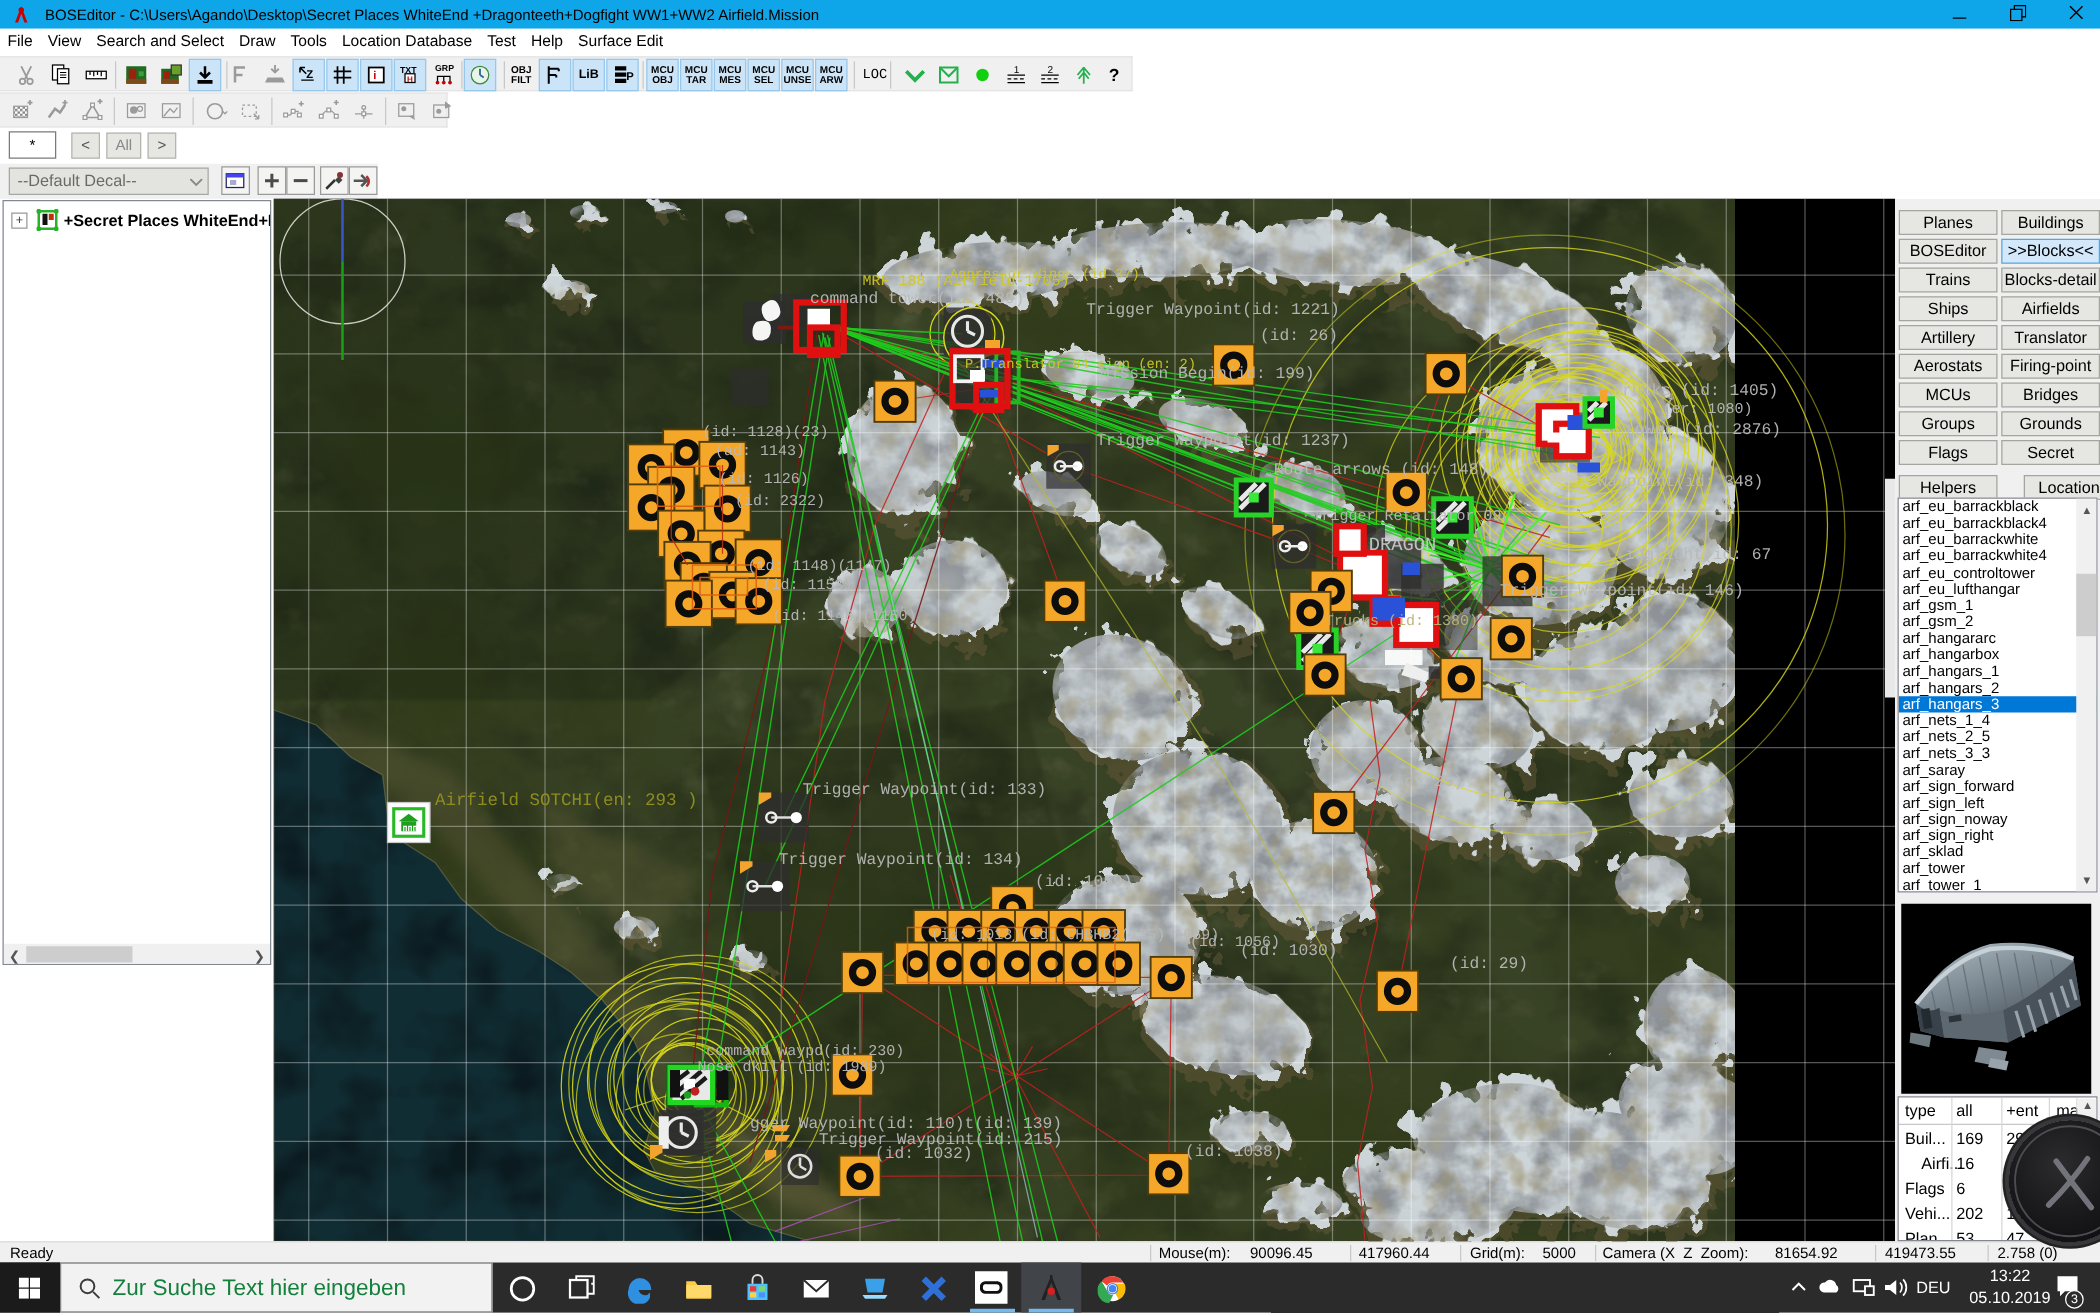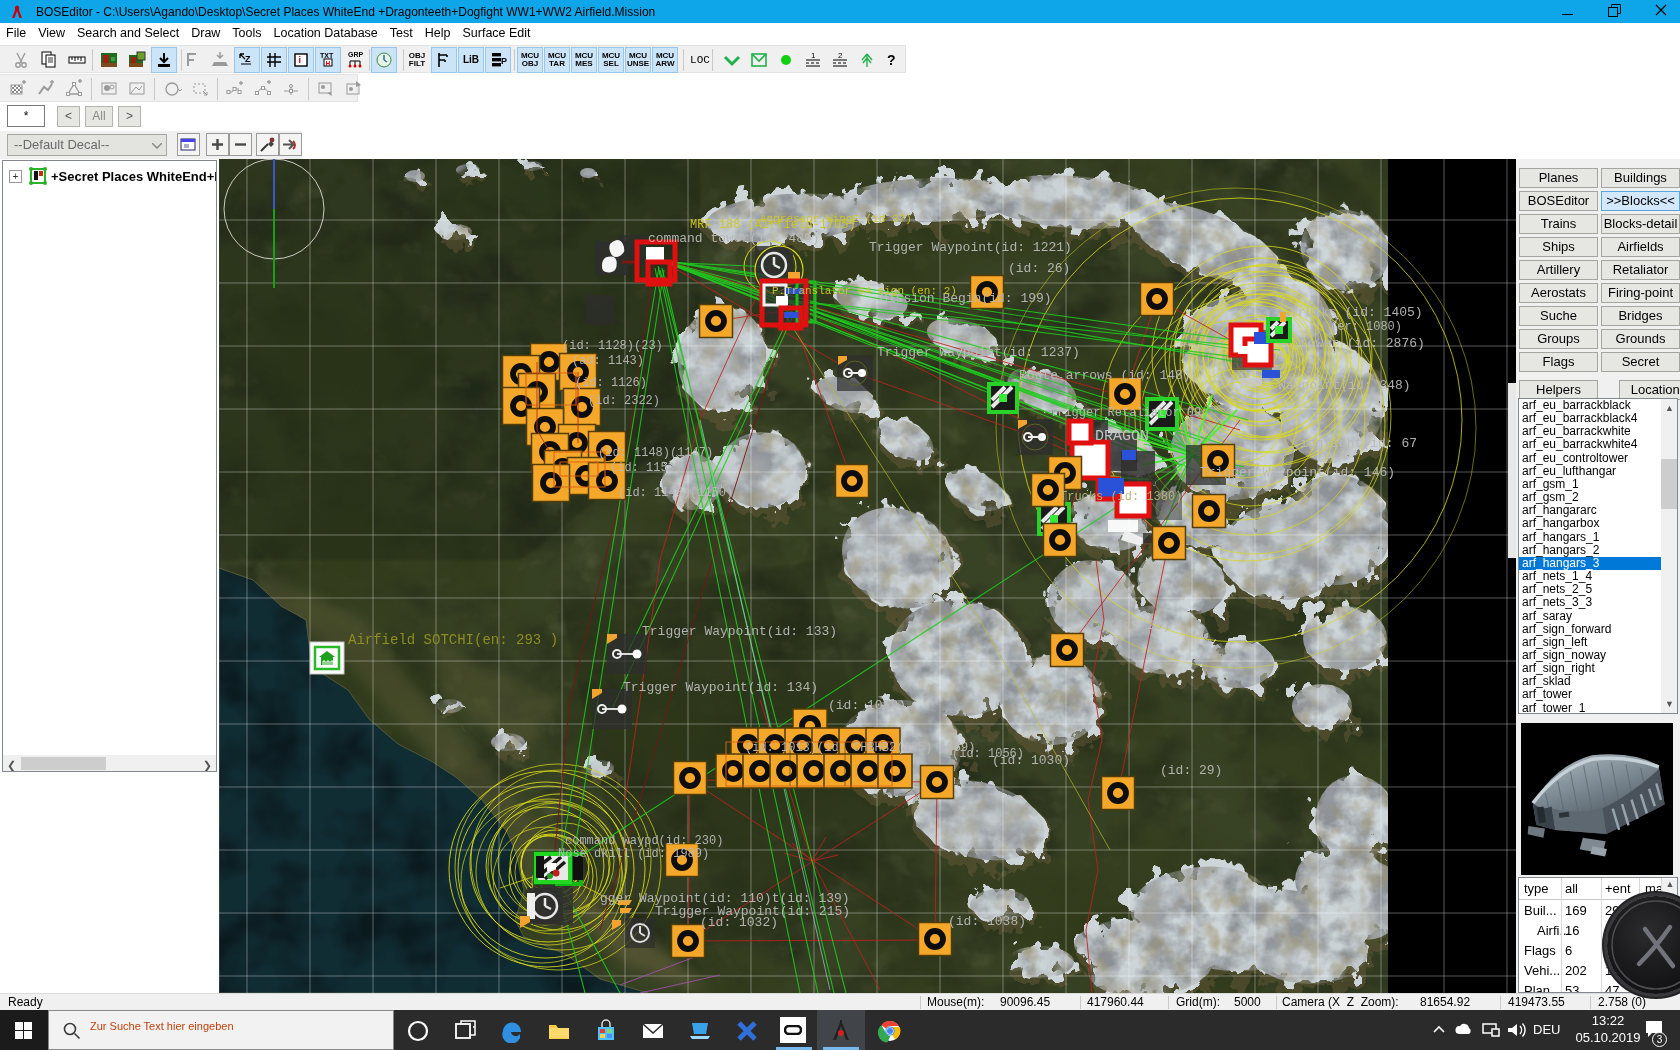--- a/index.html
+++ b/index.html
@@ -1151,24 +1151,24 @@
 <div class="abs" id="rpanel">
     <div class="rbtn" style="left:3px;top:9px">Planes</div>
     <div class="rbtn" style="left:85px;top:9px">Buildings</div>
     <div class="rbtn" style="left:3px;top:32px">BOSEditor</div>
     <div class="rbtn sel" style="left:85px;top:32px">&gt;&gt;Blocks&lt;&lt;</div>
     <div class="rbtn" style="left:3px;top:55px">Trains</div>
     <div class="rbtn" style="left:85px;top:55px">Blocks-detail</div>
     <div class="rbtn" style="left:3px;top:78px">Ships</div>
     <div class="rbtn" style="left:85px;top:78px">Airfields</div>
     <div class="rbtn" style="left:3px;top:101px">Artillery</div>
-    <div class="rbtn" style="left:85px;top:101px">Retaliator</div>
+    <div class="rbtn" style="left:85px;top:101px">Translator</div>
     <div class="rbtn" style="left:3px;top:124px">Aerostats</div>
     <div class="rbtn" style="left:85px;top:124px">Firing-point</div>
-    <div class="rbtn" style="left:3px;top:147px">Suche</div>
+    <div class="rbtn" style="left:3px;top:147px">MCUs</div>
     <div class="rbtn" style="left:85px;top:147px">Bridges</div>
     <div class="rbtn" style="left:3px;top:170px">Groups</div>
     <div class="rbtn" style="left:85px;top:170px">Grounds</div>
     <div class="rbtn" style="left:3px;top:193px">Flags</div>
     <div class="rbtn" style="left:85px;top:193px">Secret</div>
     <div class="rbtn" style="left:3px;top:221px">Helpers</div>
     <div class="rbtn" style="left:103px;top:221px">Locations</div>
     <div id="lbox">
       <div>arf_eu_barrackblack</div>
       <div>arf_eu_barrackblack4</div>
@@ -1295,21 +1295,21 @@
         <rect x="9" y="0" width="8" height="8" fill="#fff"></rect>
         <rect x="0" y="9" width="8" height="8" fill="#fff"></rect>
         <rect x="9" y="9" width="8" height="8" fill="#fff"></rect>
       </svg>
     </div>
     <div class="abs" style="left:48px;top:0;width:346px;height:40px;background:#f2f2f2;border:1px solid #888">
       <svg class="abs" style="left:14px;top:11px" width="18" height="18" viewBox="0 0 18 18">
         <circle cx="7" cy="7" r="5.5" fill="none" stroke="#3b3b3b" stroke-width="1.6"></circle>
         <path d="M11.5 11.5 L16.5 16.5" stroke="#3b3b3b" stroke-width="1.6"></path>
       </svg>
-      <span class="abs" style="left:41px;top:9px;font-size:11px;color:#c2410c;white-space:nowrap">Zur Suche Text hier eingeben</span>
+      <span class="abs" style="left:41px;top:9px;font-size:18px;color:#15803d;white-space:nowrap">Zur Suche Text hier eingeben</span>
     </div>
     <div class="abs" style="left:394px;top:0;width:48px;height:40px;">
       <svg class="abs" style="left:12px;top:9px" width="24" height="24" viewBox="0 0 24 24">
         <circle cx="12" cy="12" r="9" fill="none" stroke="#fff" stroke-width="2.2"></circle>
       </svg>
     </div>
     <div class="abs" style="left:441px;top:0;width:48px;height:40px;">
       <svg class="abs" style="left:12px;top:9px" width="24" height="24" viewBox="0 0 24 24">
         <rect x="3" y="5" width="14" height="14" fill="none" stroke="#fff" stroke-width="1.8"></rect>
         <path d="M8 5 V2 H22 V16 H17 M20 8 h2" stroke="#fff" stroke-width="1.5" fill="none"></path>

